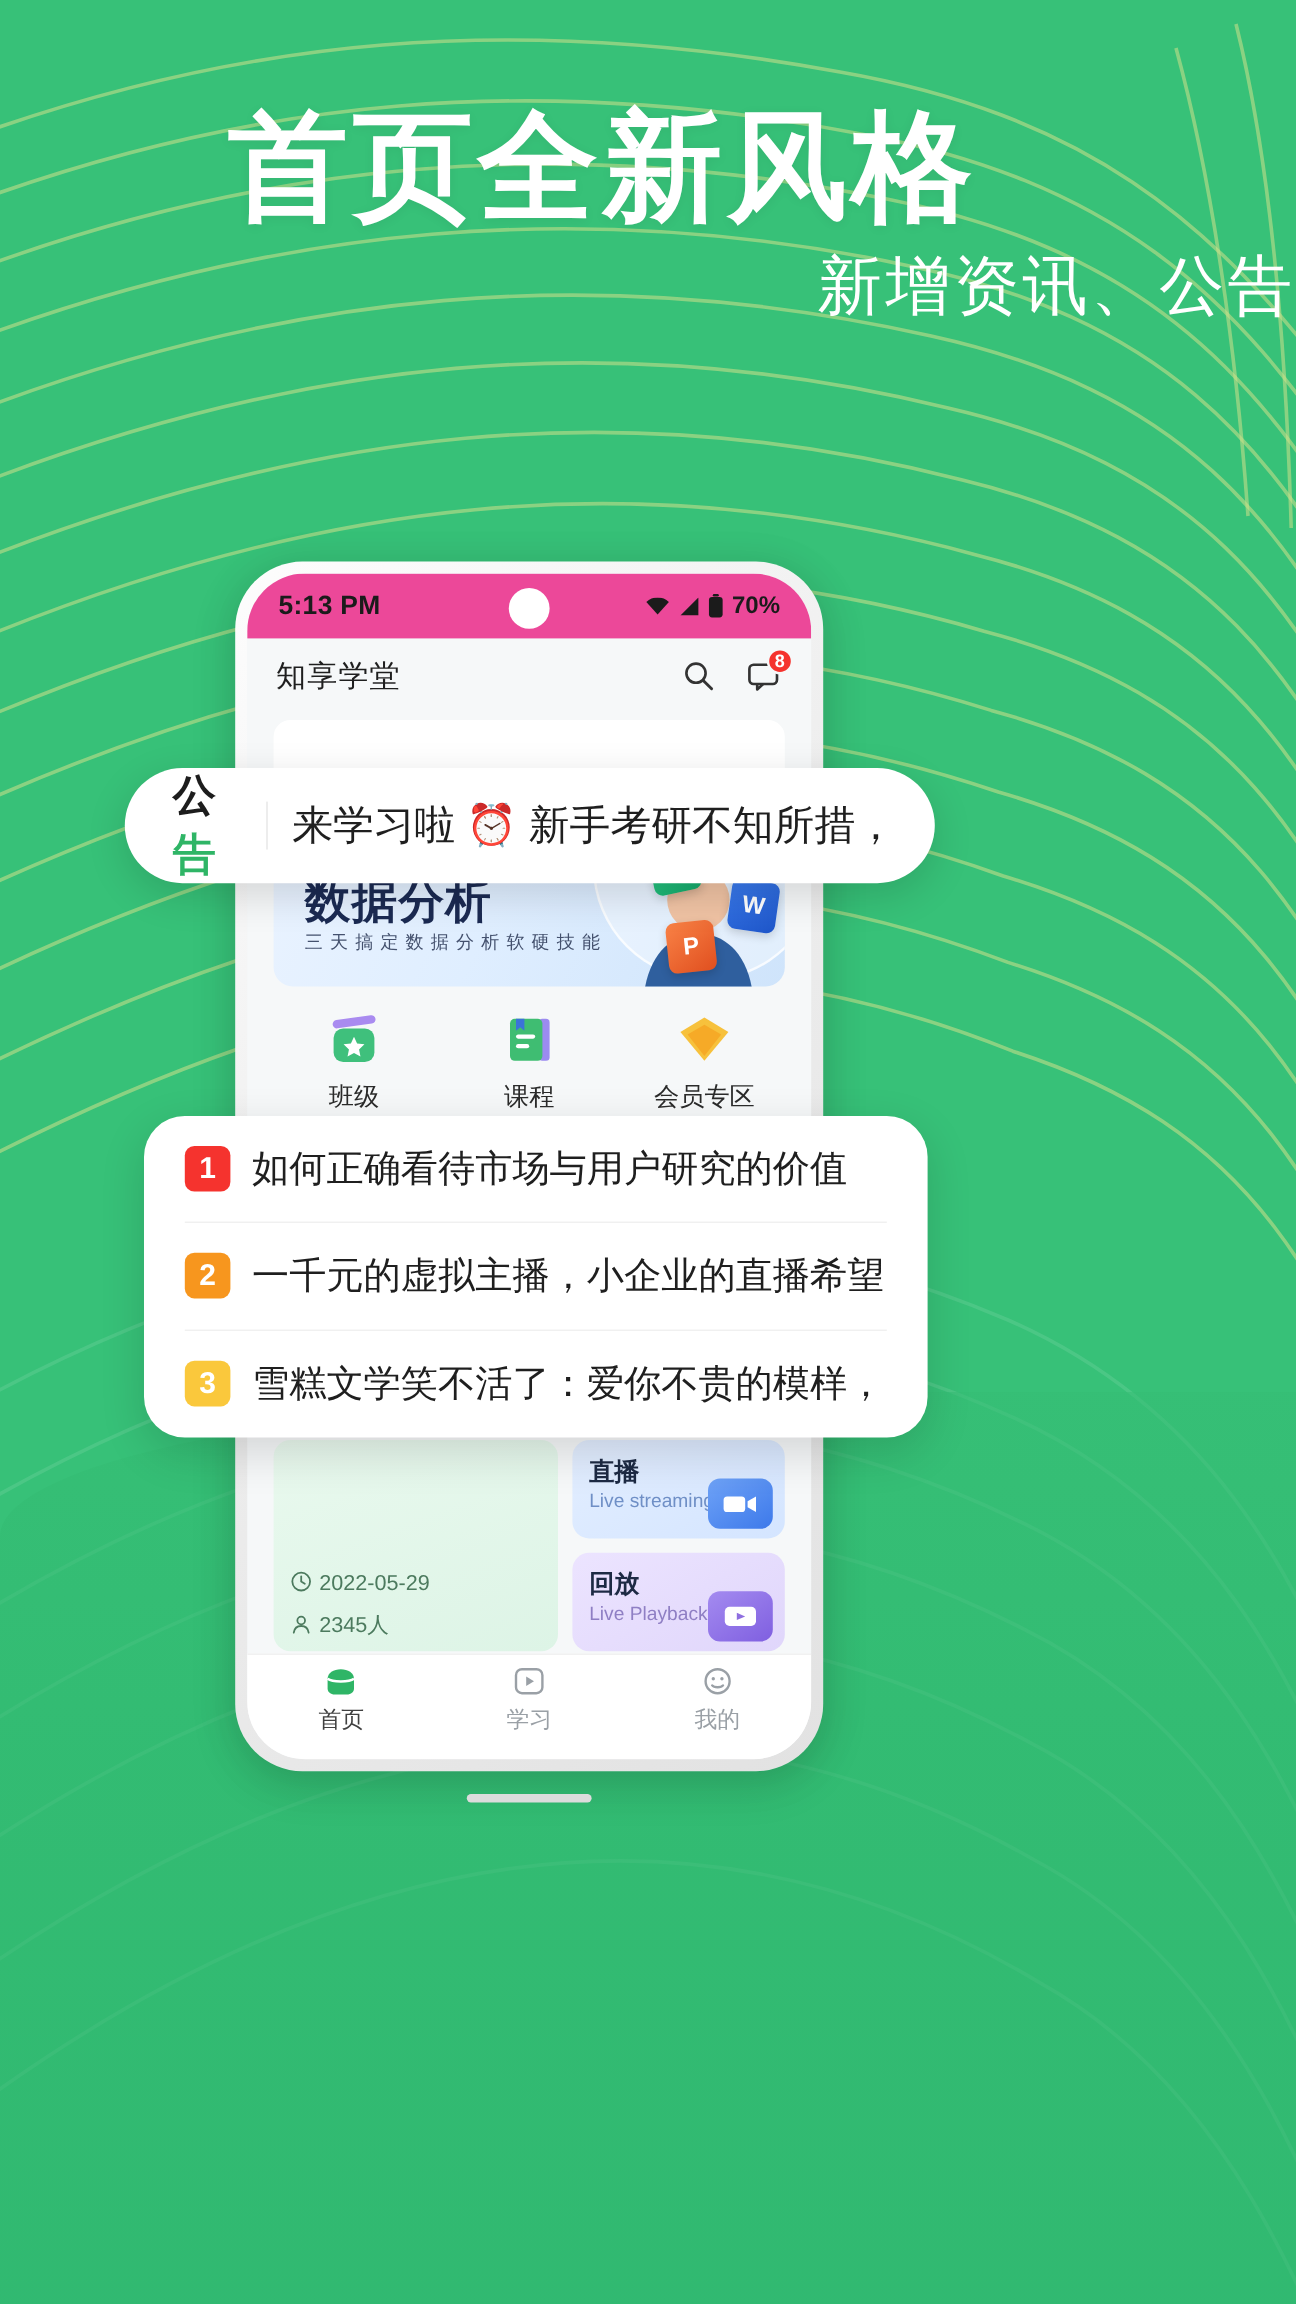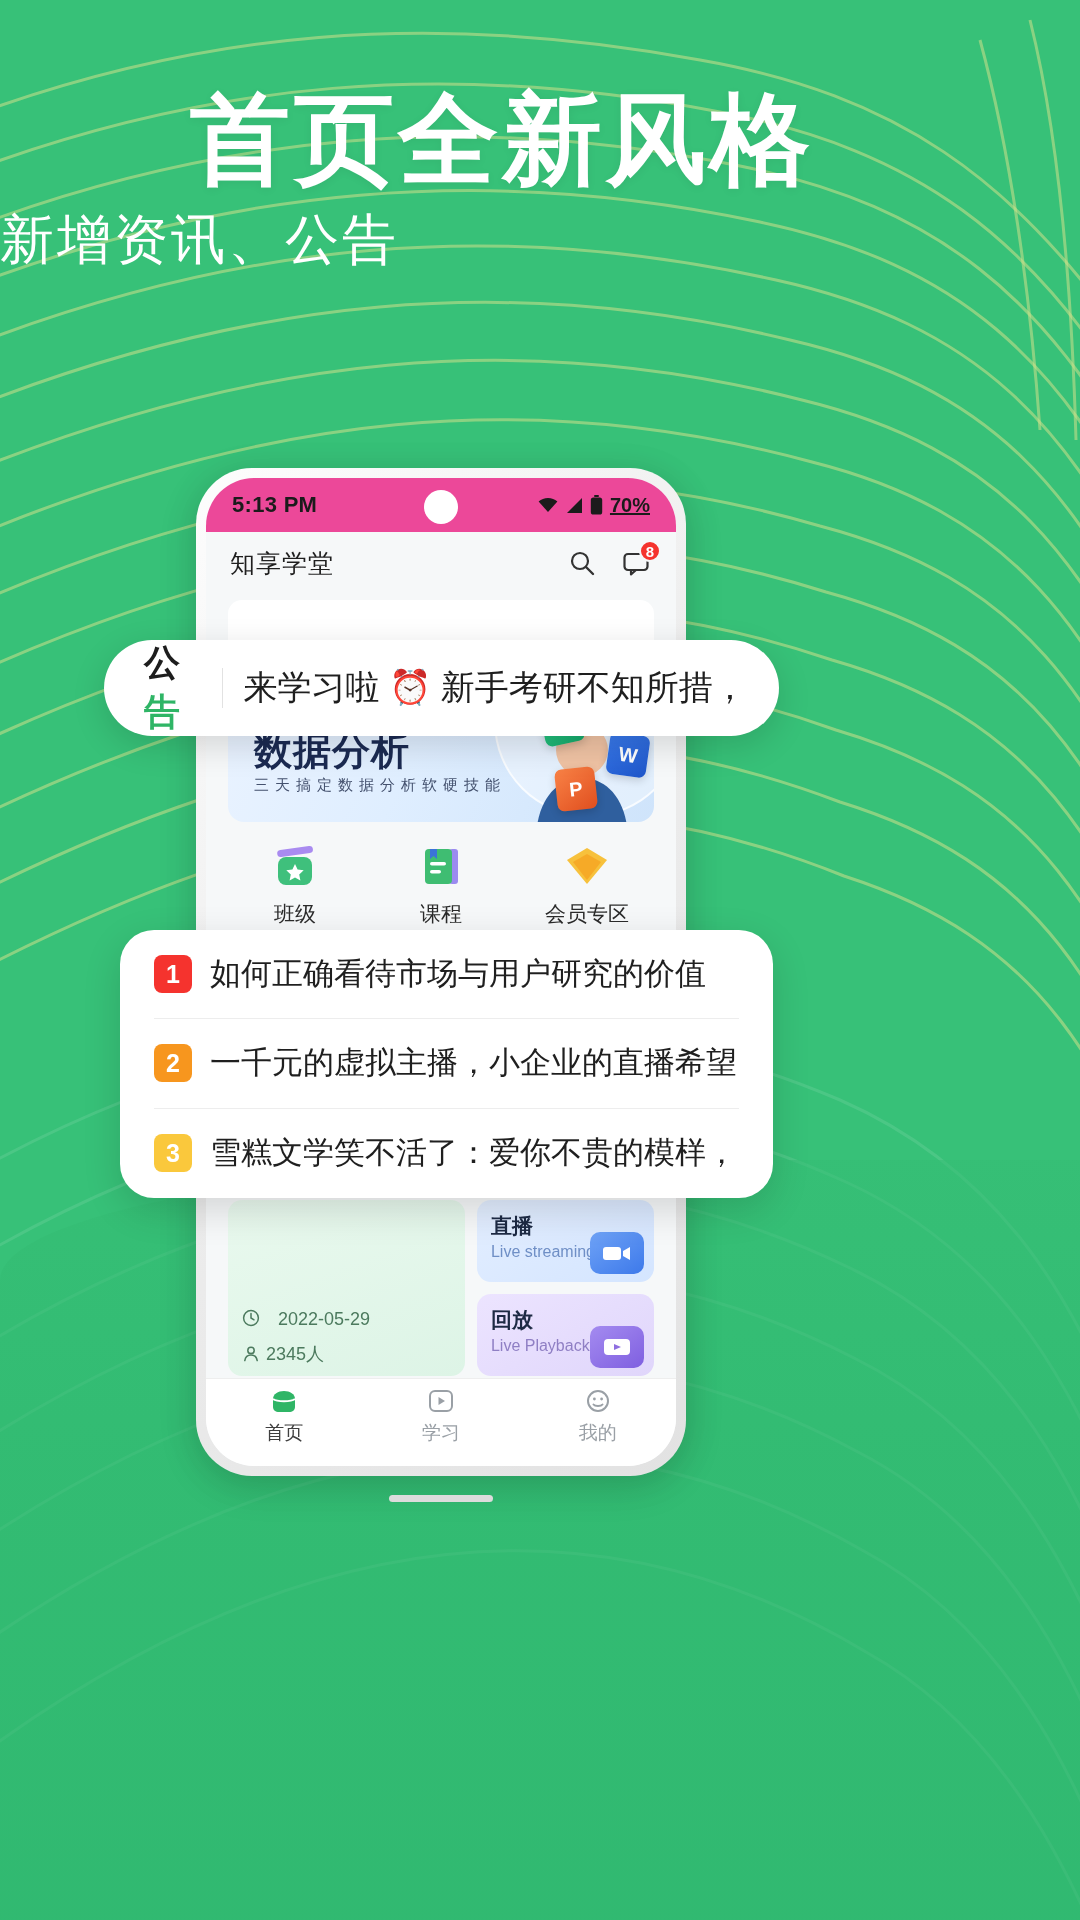--- a/index.html
+++ b/index.html
@@ -23,21 +23,21 @@
   
   .headline {
     position:absolute; top:82px; left:0; width:1004px;
     text-align:center; color:#ffffff;
     font-size:100px; line-height:1.15; font-weight:bold;
     letter-spacing:4px;
     text-shadow:0 2px 10px rgba(0,0,0,.06);
   }
   .subhead {
     position:absolute; top:204px; left:0; width:1080px;
-    text-align:left; color:#ffffff;
+    text-align:right; color:#ffffff;
     font-size:54px; line-height:1.3; letter-spacing:3px;
     font-weight:normal;
   }
 
   
   .phone-shadow {
     position:absolute; left:196px; top:472px;
     width:492px; height:1010px;
     border-radius:58px;
     background:rgba(0,0,0,.07);
@@ -67,21 +67,21 @@
     background:#ec4899;
   }
   .status-time { letter-spacing:.3px; }
   .punch-hole {
     position:absolute; left:50%; transform:translateX(-50%);
     top:12px; width:34px; height:34px; border-radius:50%;
     background:#ffffff;
   }
   .status-right {
     margin-left:auto; display:flex; align-items:center; gap:7px;
-    font-size:20px; font-weight:bold;text-decoration:underline;
+    font-size:20px; font-weight:bold;
   }
   .ico-wifi { width:20px; height:15px; }
   .ico-signal { width:18px; height:15px; }
   .ico-batt { width:13px; height:20px; }
 
   
   .appbar {
     height:62px; display:flex; align-items:center;
     padding:0 24px; background:#f6f8f9;
   }
@@ -161,21 +161,21 @@
   .news-inner-row { height:56px; border-bottom:1px solid #f0f0f0; }
 
   
   .live-area { position:absolute; left:22px; right:22px; top:722px; display:flex; gap:12px; }
   .live-left {
     flex:1.18; border-radius:14px; padding:14px 14px 12px;
     background:linear-gradient(160deg,#e9f9ee 0%,#ddf4e6 100%);
     color:#2d5b40; position:relative; height:176px;
   }
   .live-left-title { font-size:21px; line-height:1.34; color:#17422a; }
-  .live-meta { position:absolute; left:14px; bottom:46px; font-size:18px; color:#4c7a5e; display:flex; gap:18px; align-items:flex-start; }
+  .live-meta { position:absolute; left:14px; bottom:46px; font-size:18px; color:#4c7a5e; display:flex; gap:6px; align-items:flex-start; }
   .live-meta2 { position:absolute; left:14px; bottom:10px; font-size:18px; color:#4c7a5e; display:flex; gap:6px; align-items:center; }
   .live-right { flex:1; display:flex; flex-direction:column; gap:12px; }
   .live-card {
     flex:1; border-radius:14px; padding:12px 14px; position:relative; overflow:hidden;
   }
   .lc-blue { background:linear-gradient(150deg,#e3eeff 0%,#d4e5ff 100%); }
   .lc-purple { background:linear-gradient(150deg,#ece4ff 0%,#e0d6fb 100%); }
   .lc-t1 { font-size:21px; font-weight:bold; color:#1d2a44; }
   .lc-t2 { font-size:16px; margin-top:3px; }
   .lc-blue .lc-t2 { color:#6f8fc6; }

